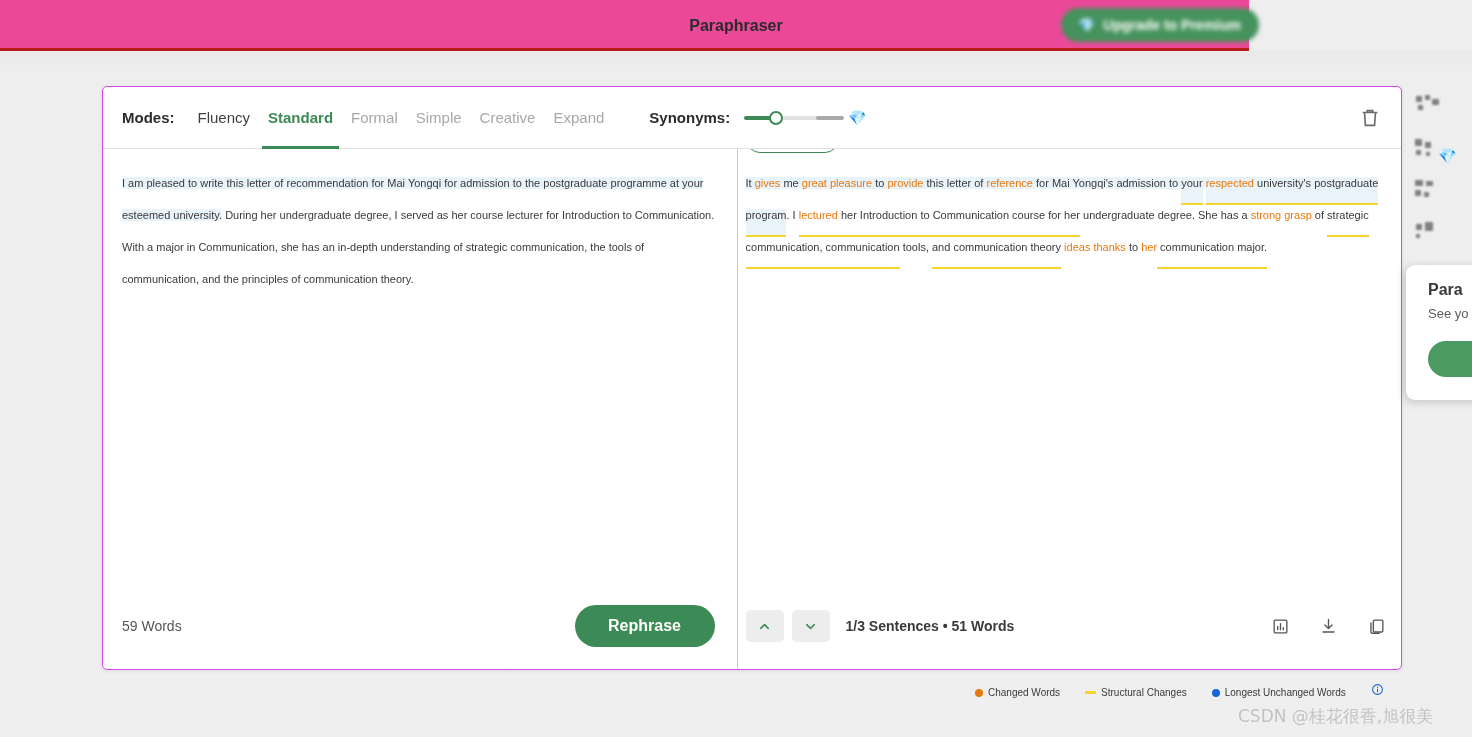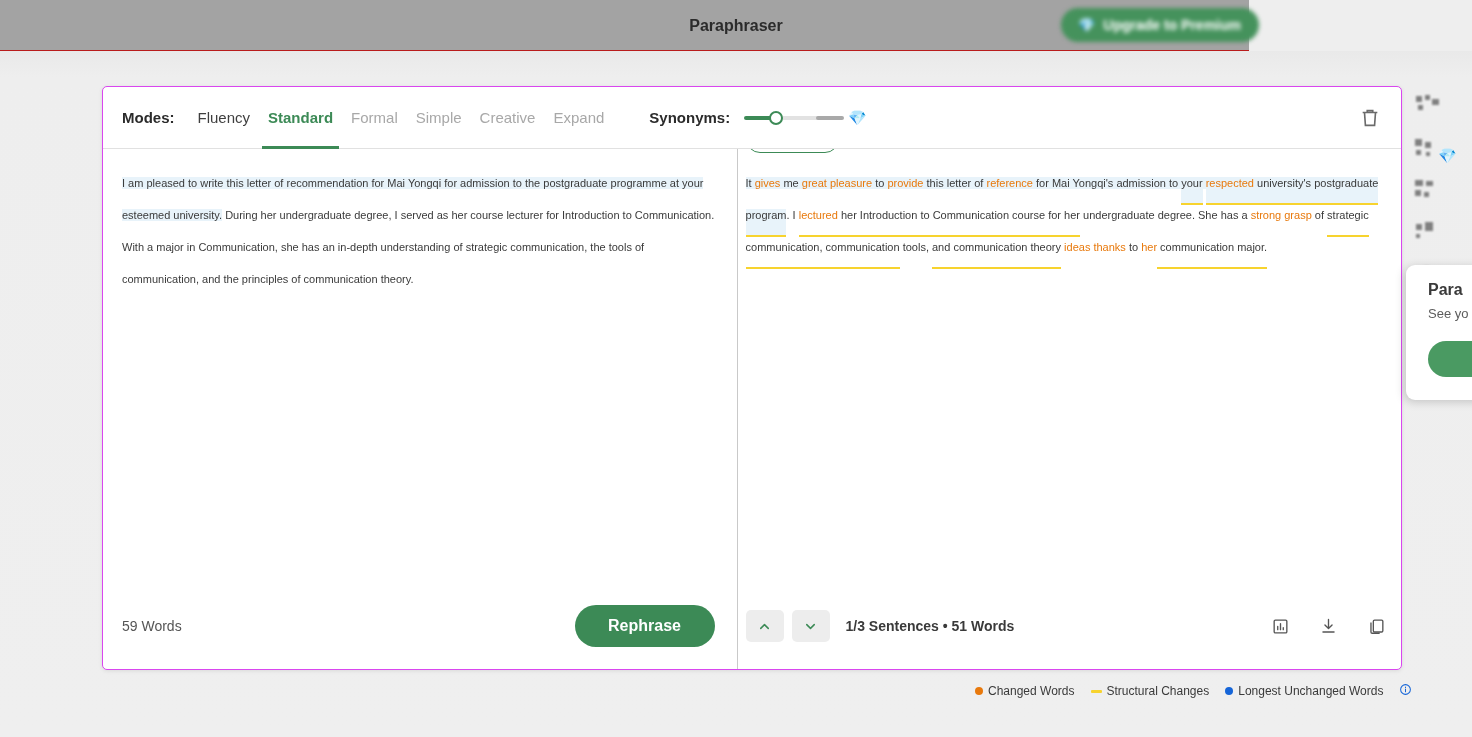--- a/index.html
+++ b/index.html
@@ -7,21 +7,21 @@
     width: 1472px; height: 737px;
     font-family: "Liberation Sans", sans-serif;
     background: #eeeeee;
     overflow: hidden;
   }
   .app { position: relative; width: 1472px; height: 737px; }
 
   
   .topbar {
     position: absolute; left: 0; top: 0; width: 1249px; height: 51px;
-    background: #a3a3a3; border-bottom: 1px solid #b91c1c;
+    background: #ec4899; border-bottom: 3px solid #b91c1c;
   }
   .app-title {
     position: absolute; left: 0; top: 0; width: 1472px; height: 51px;
     display: flex; align-items: center; justify-content: center;
     font-size: 16px; font-weight: bold; color: #2b2b2b;
   }
   .upgrade-btn {
     position: absolute; right: -10px; top: 8px;
     height: 34px; min-width: 160px; padding: 0 18px;
     background: #45925c; border-radius: 18px;
@@ -153,22 +153,22 @@
     width: 38px; height: 32px; background: #ededed; border-radius: 5px;
     display: flex; align-items: center; justify-content: center;
     cursor: pointer; margin-right: 8px;
   }
   .sent-info { font-size: 14px; font-weight: bold; color: #3a3a3a; margin-left: 8px; }
   .foot-icons { margin-left: auto; display: flex; align-items: center; gap: 30px; }
 
   
   .legend {
     position: absolute; left: 975px; top: 683px;
-    display: flex; align-items: center; gap: 7px;
-    font-size: 12px; color: #3a3a3a;
+    display: flex; align-items: flex-end; gap: 16px;
+    font-size: 10px; color: #3a3a3a;
   }
   .lg-item { display: flex; align-items: center; gap: 5px; margin-right: 9px; }
   .dot { width: 8px; height: 8px; border-radius: 50%; }
   .dot.orange { background: #e8790c; }
   .dot.blue { background: #1565d8; }
   .dash { width: 11px; height: 3px; background: #f7d32e; border-radius: 1px; }
 
   
   .rail {
     position: absolute; left: 1408px; top: 90px; width: 64px; height: 200px;
@@ -377,14 +377,15 @@
     </div>
     <span class="gem-badge" style="left:28px; top:177px;">💎</span>
   </div>
 
   <div class="popup">
     <div class="popup-title">Para</div>
     <div class="popup-sub">See yo</div>
     <div class="popup-btn"></div>
   </div>
 
+  <div class="watermark">CSDN @桂花很香,旭很美</div>
 
 </div>
 
 </body></html>

